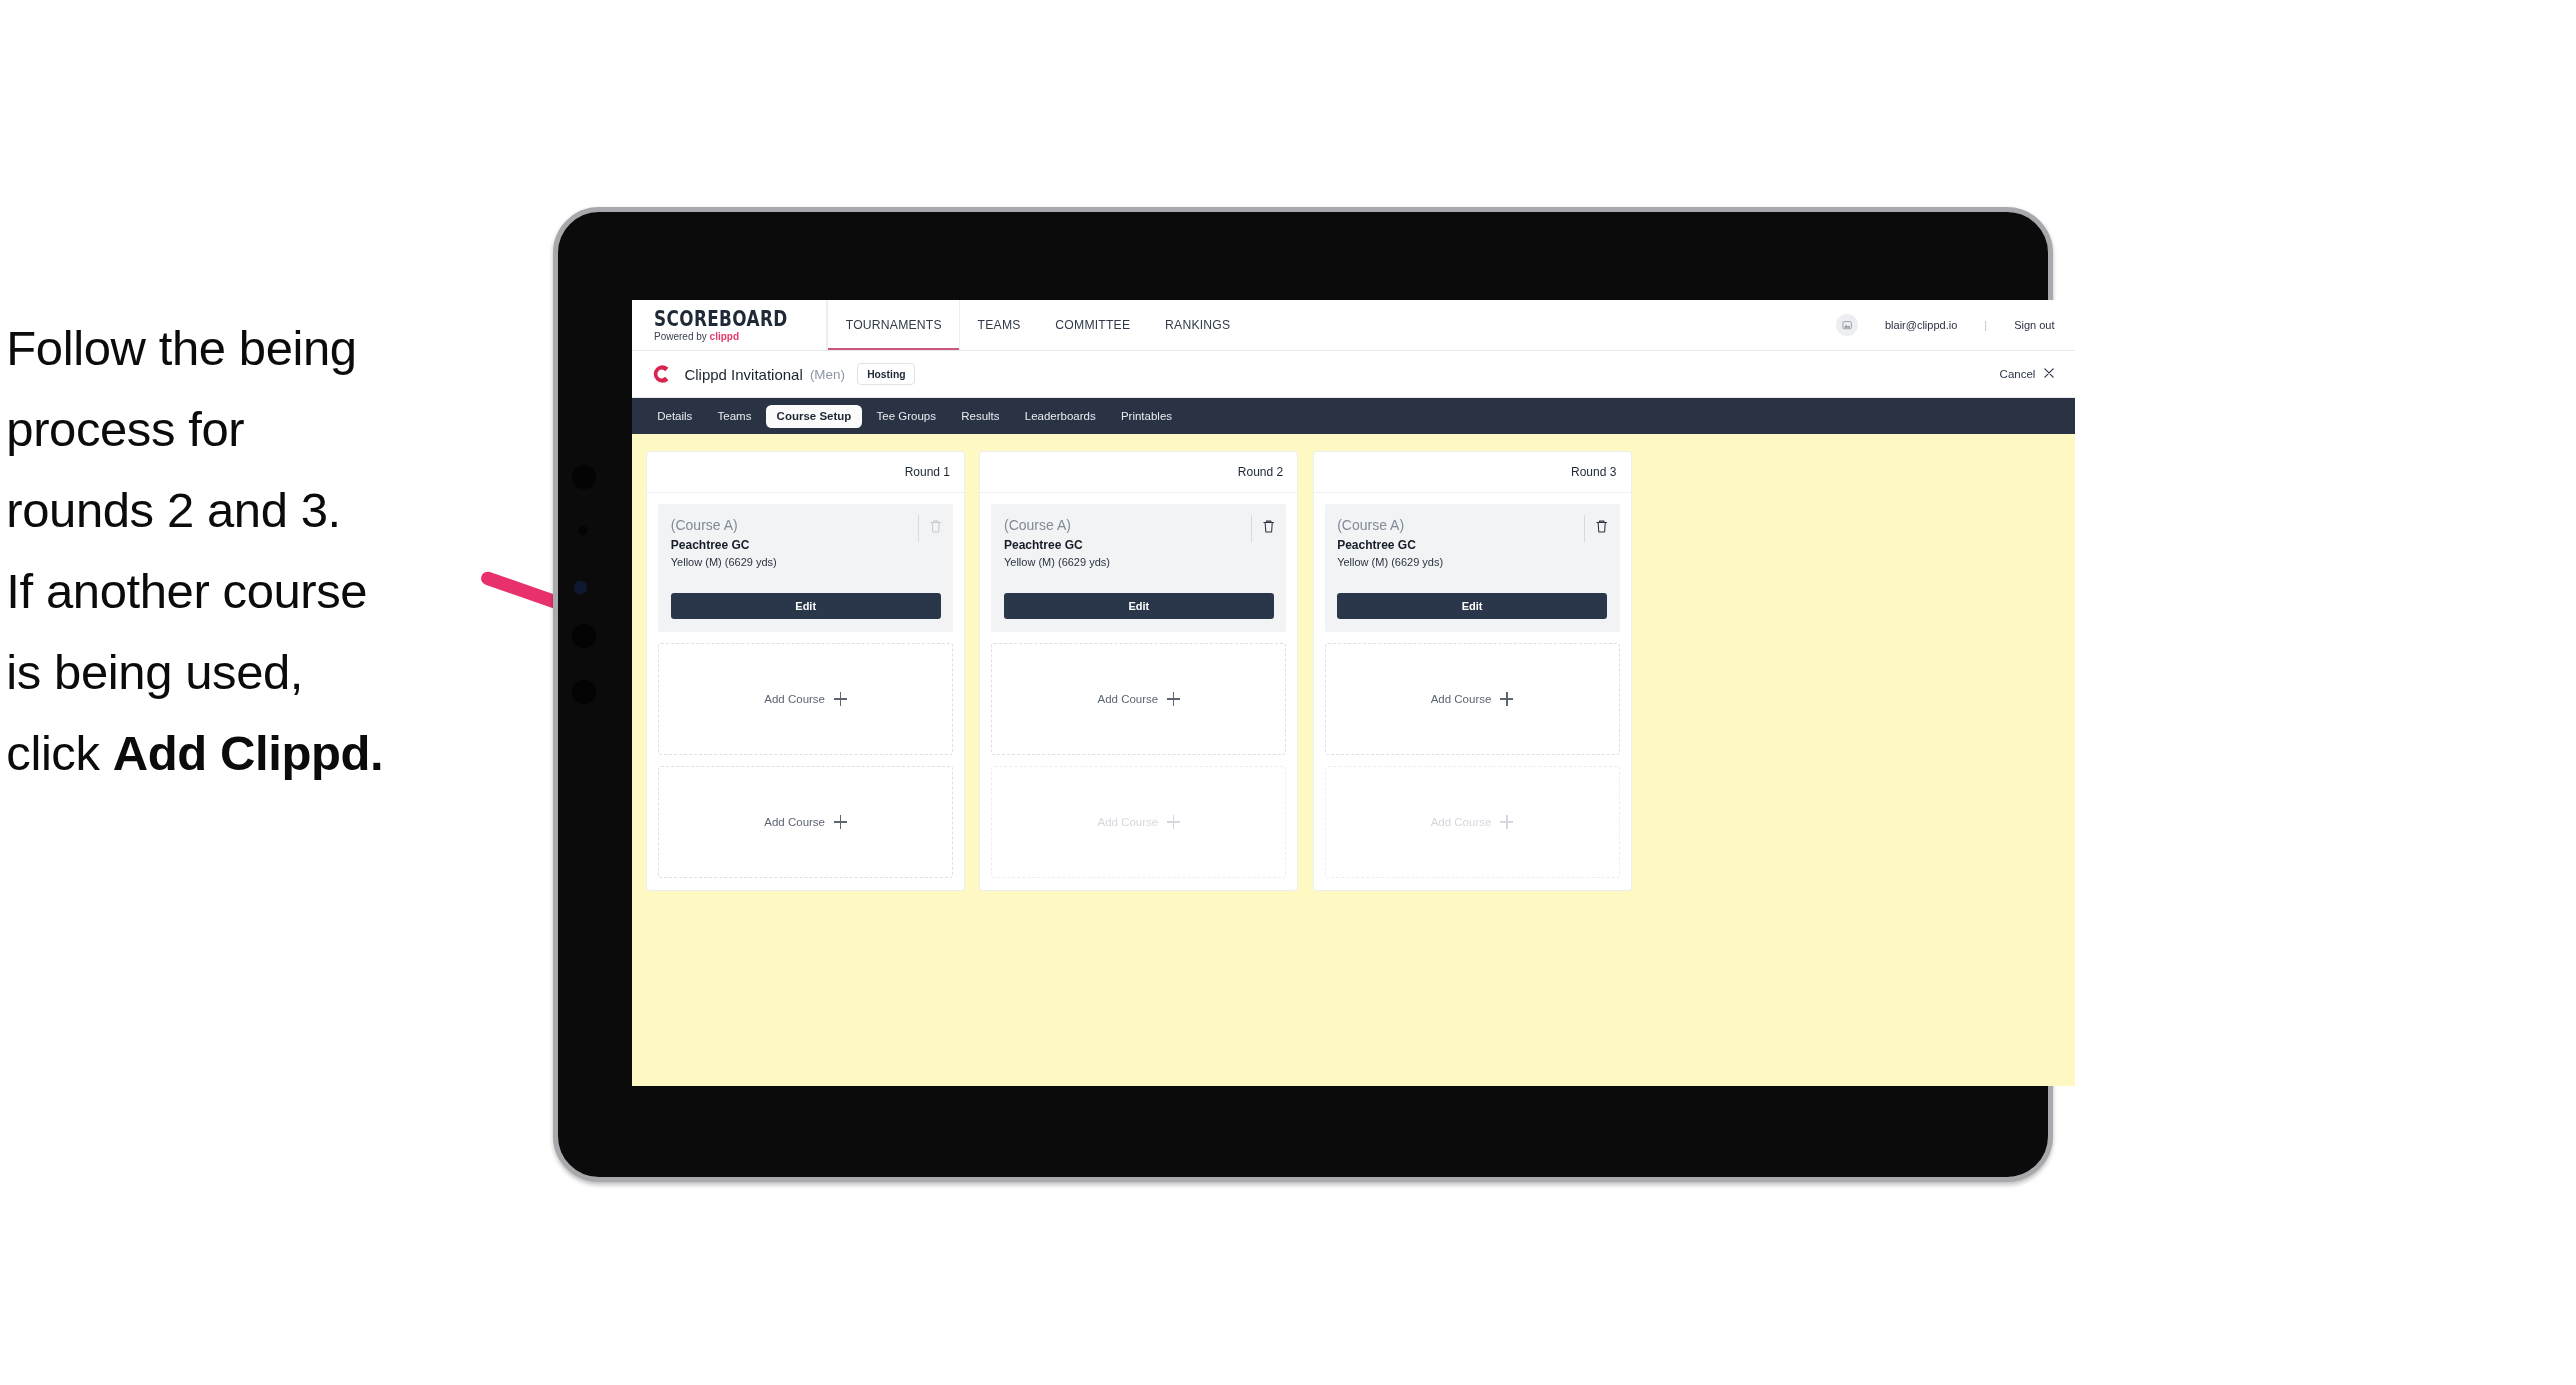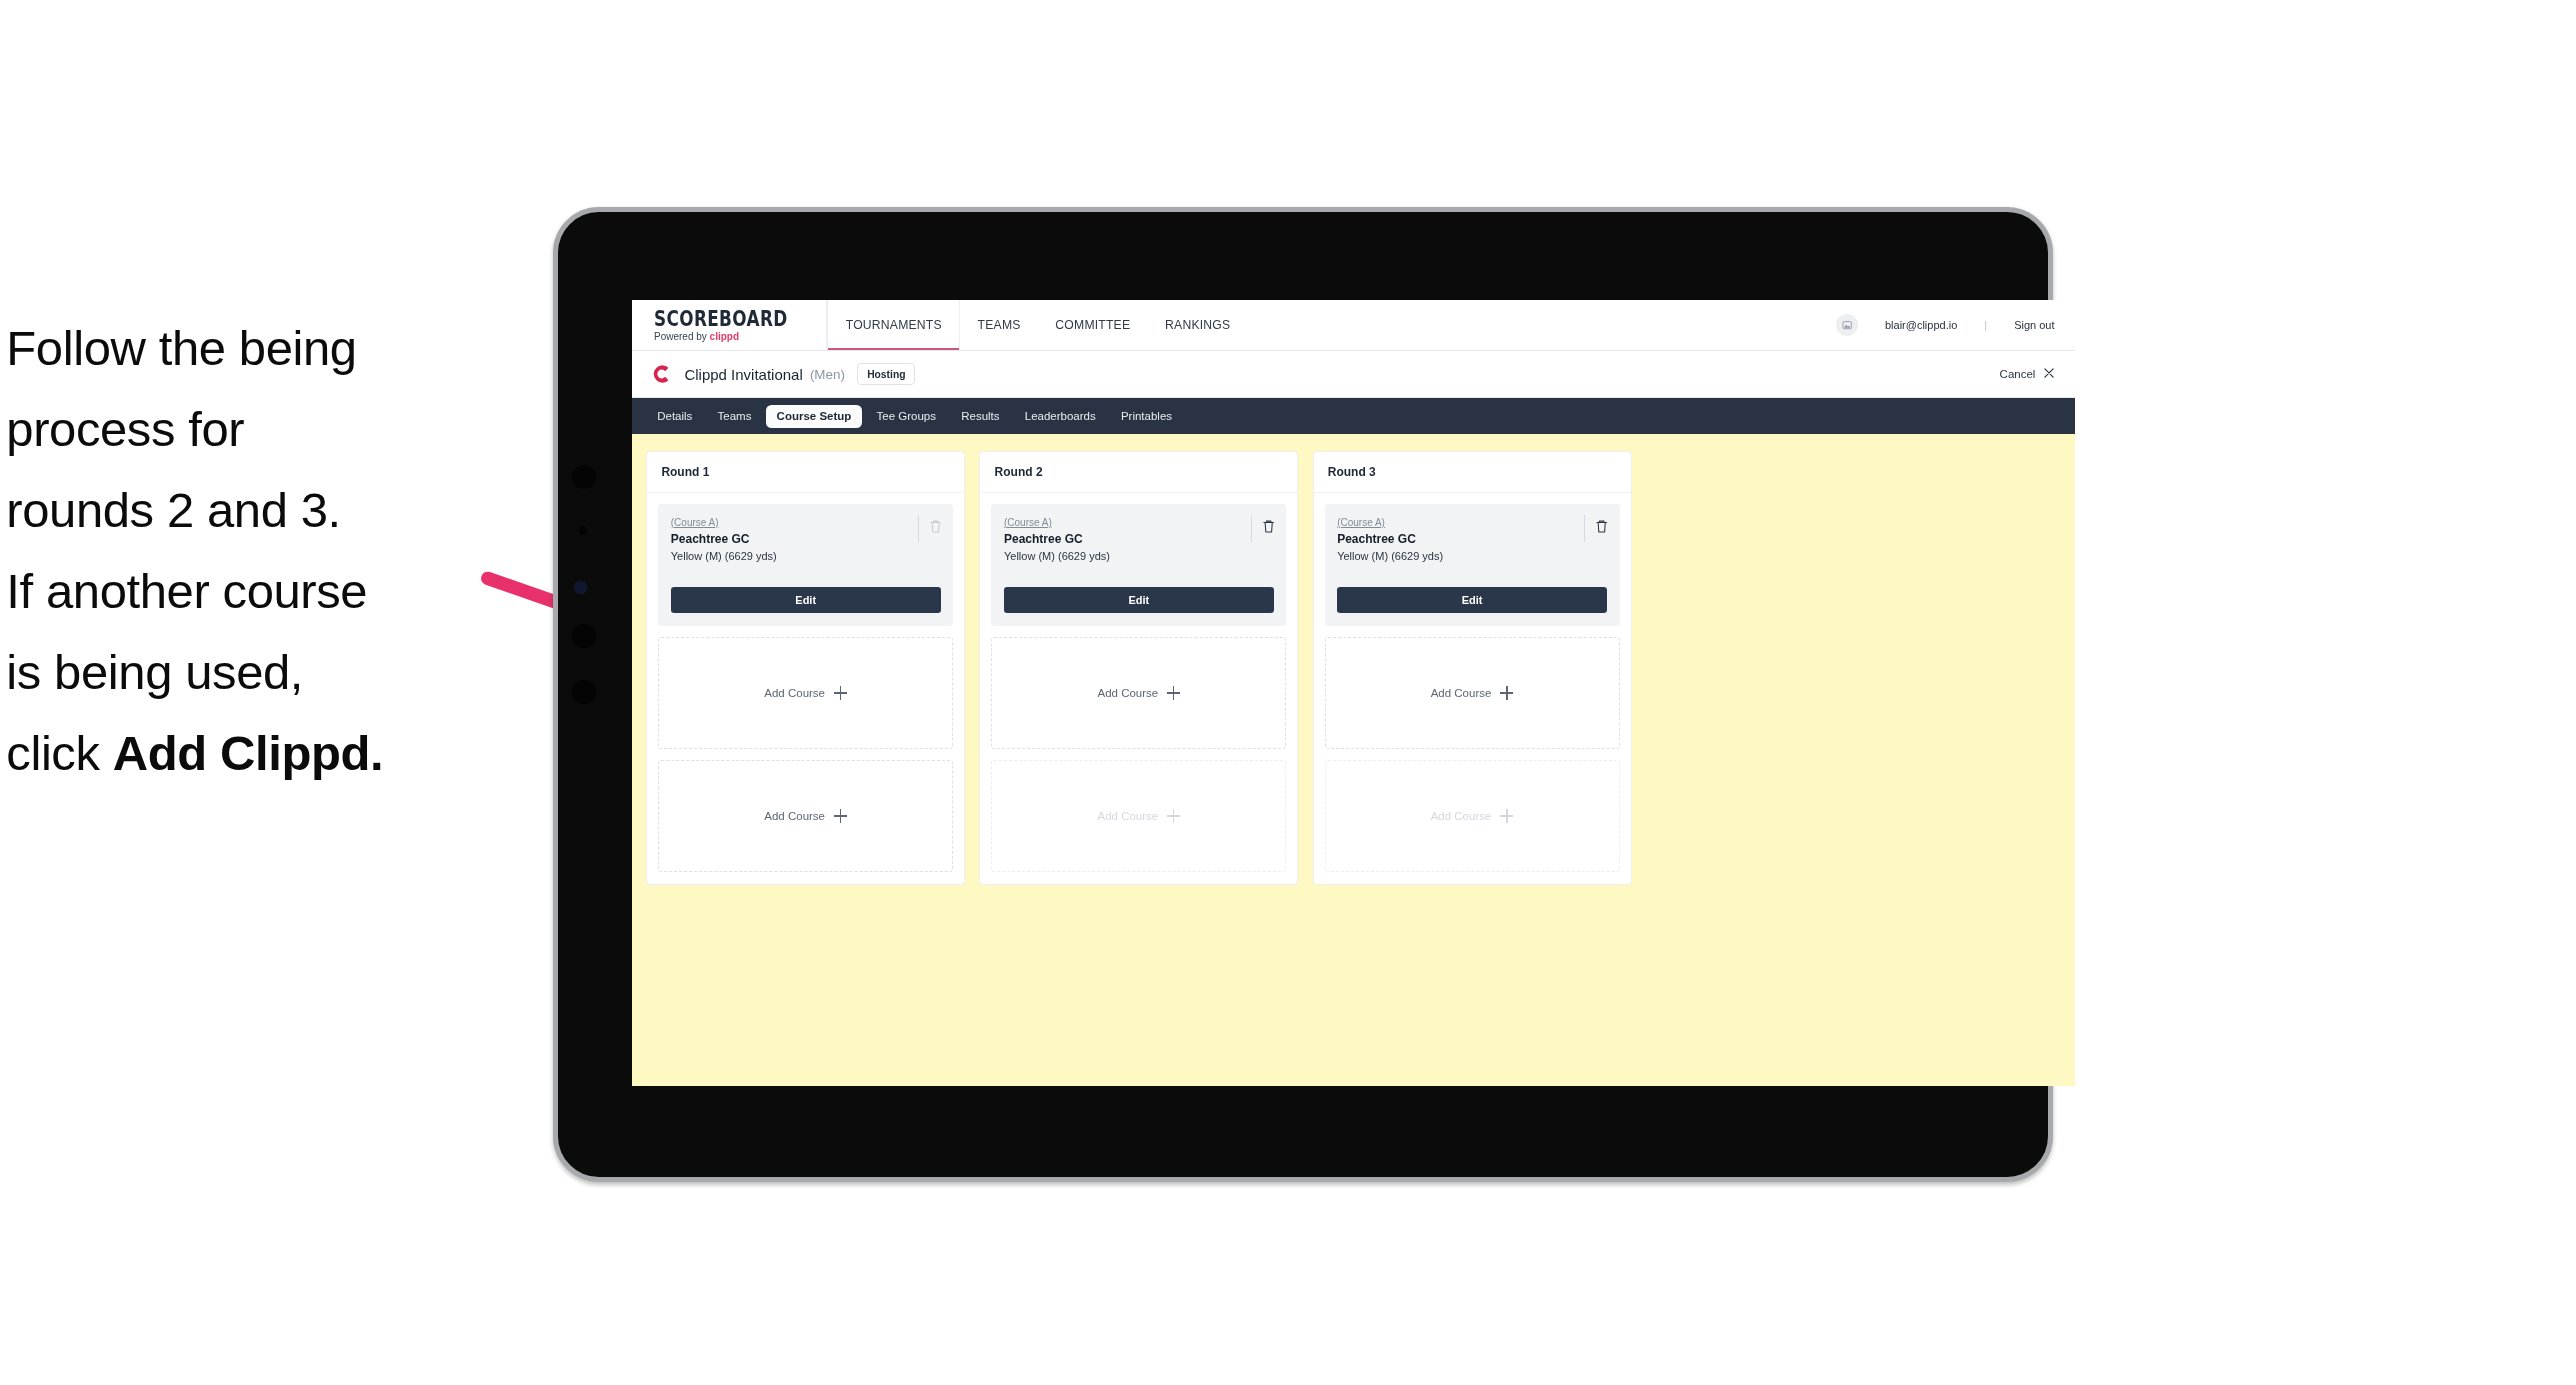--- a/index.html
+++ b/index.html
@@ -119,32 +119,32 @@
     white-space:nowrap;
   }
   .tab.active { background:#fbfbfc; color:#1d2633; font-weight:600; }
 
   
   #rounds { display:flex; padding: 17.4px 14.2px 0 14.2px; gap: 14.2px; align-items:flex-start; }
   .round-col { width: 319px; }
   .round-head {
     background:#ffffff; border:0.8px solid #eceef1; border-bottom:none;
     border-radius: 4px 4px 0 0;
-    padding: 12.6px 14.2px; font-size: 12px; color:#1e2735; font-weight:700;
+    padding: 12.6px 14.2px; font-size: 12px; color:#1e2735; font-weight:400;text-align:right;
   }
   .round-body {
     background:#ffffff; border:0.8px solid #eceef1; border-top:0.8px solid #f0f1f4;
     border-radius: 0 0 4px 4px;
     padding: 11px 11px 12.6px 11px;
   }
   .course-card {
     background:#f2f3f5; border-radius:3.2px; padding: 11px 12.6px 12.6px 12.6px;
     position:relative;
   }
-  .cc-label { font-size:10px; color:#818a97; line-height:1.5;text-decoration:underline; }
+  .cc-label { font-size:14px; color:#818a97; line-height:1.5; }
   .cc-name  { font-size:12px; color:#151d29; font-weight:700; line-height:1.55; }
   .cc-tee   { font-size:11px; color:#2b3442; line-height:1.55; }
   .cc-tools { position:absolute; top:11px; right:11px; display:flex; align-items:center; gap:10.3px; }
   .divider-v { width:0.8px; height:27px; background:#d7dade; }
   .trash { opacity:1; }
   .trash.faded { opacity:.28; }
   .edit-btn {
     margin-top:22px; background:#2a3649; color:#ffffff; border-radius:3.2px;
     height:26px; display:flex; align-items:center; justify-content:center;
     font-size:11px; font-weight:600;

